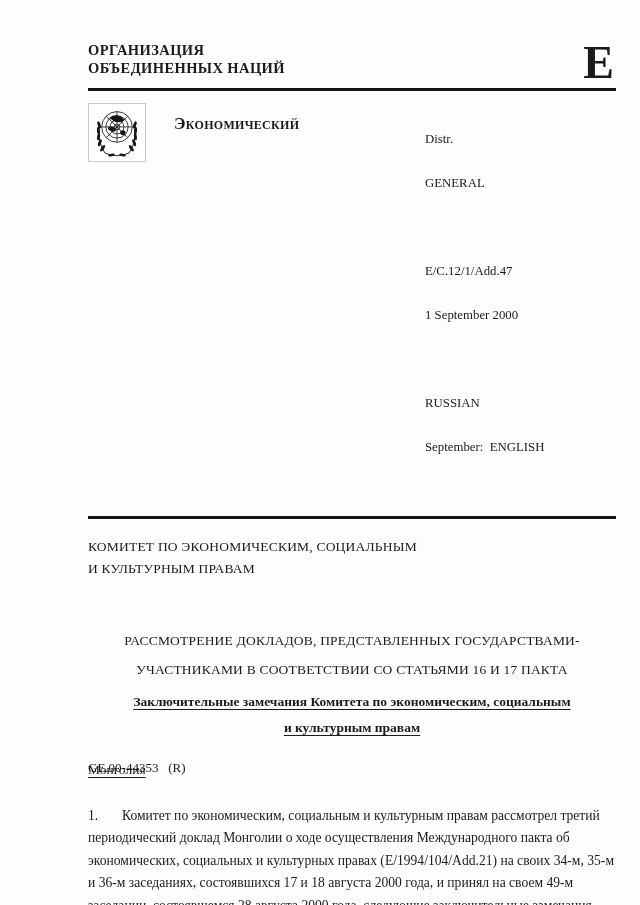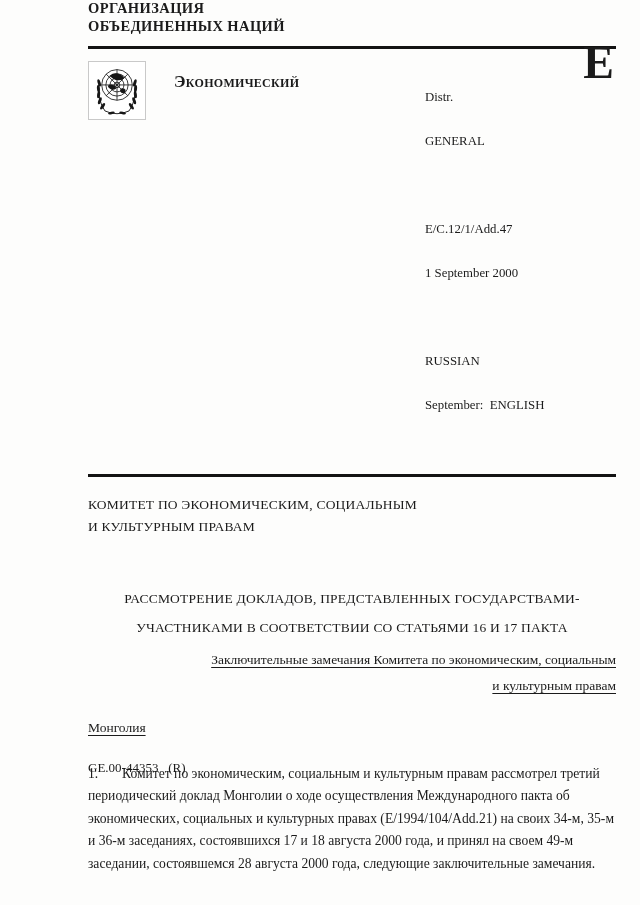--- a/index.html
+++ b/index.html
@@ -5,21 +5,21 @@
   * { margin:0; padding:0; box-sizing:border-box; }
   html,body { background:#e9e9e9; }
   .page {
     width:640px; height:905px; margin:0 auto; position:relative;
     background:#fdfdfc; color:#1b1b1b; overflow:hidden;
     font-family:"Liberation Serif", serif;
   }
   .content { position:absolute; left:88px; top:0; width:528px; }
 
   
-  .header-top { position:relative; }
+  .header-top { position:relative; padding-top:42px; }
   .org-name { font-weight:bold; font-size:14.5px; line-height:17.5px; letter-spacing:0.4px; }
   .big-e {
     position:absolute; top:44px; right:2px;
     font-size:46px; font-weight:bold; line-height:0.82;
   }
   .rule { border:none; border-top:3px solid #131313; margin-top:11px; }
 
   
   .header-mid { display:flex; margin-top:12px; min-height:114px; }
   .emblem-box {
@@ -33,21 +33,21 @@
   }
   .distr-block { margin-left:auto; width:191px; font-size:12.8px; line-height:14.5px; }
   .distr-group { margin-bottom:16px; white-space:pre-wrap; }
 
   .rule2 { border:none; border-top:3px solid #131313; margin-top:17px; }
 
   .committee { margin-top:17px; font-size:13.5px; line-height:22px; letter-spacing:0.2px; }
 
   
   .title { margin-top:46px; text-align:center; font-size:13.5px; line-height:29px; letter-spacing:0.2px; }
-  .subtitle { margin-top:5px; text-align:right; font-size:13.5px; line-height:26px; }
+  .subtitle { margin-top:5px; text-align:center; font-size:13.5px; line-height:26px;font-weight:bold; }
   .country { margin-top:21px; text-align:left; font-size:13.5px; }
   .u { text-decoration:underline; text-underline-offset:3px; text-decoration-thickness:1px; }
 
   .para { margin-top:27px; font-size:13.6px; line-height:22.4px; white-space:pre-wrap; }
   .para-num { display:inline-block; width:34px; white-space:normal; }
 
   .footer { position:absolute; left:88px; top:760px; font-size:13px; white-space:pre; }
 
   .emblem-svg { display:block; }
 </style>

